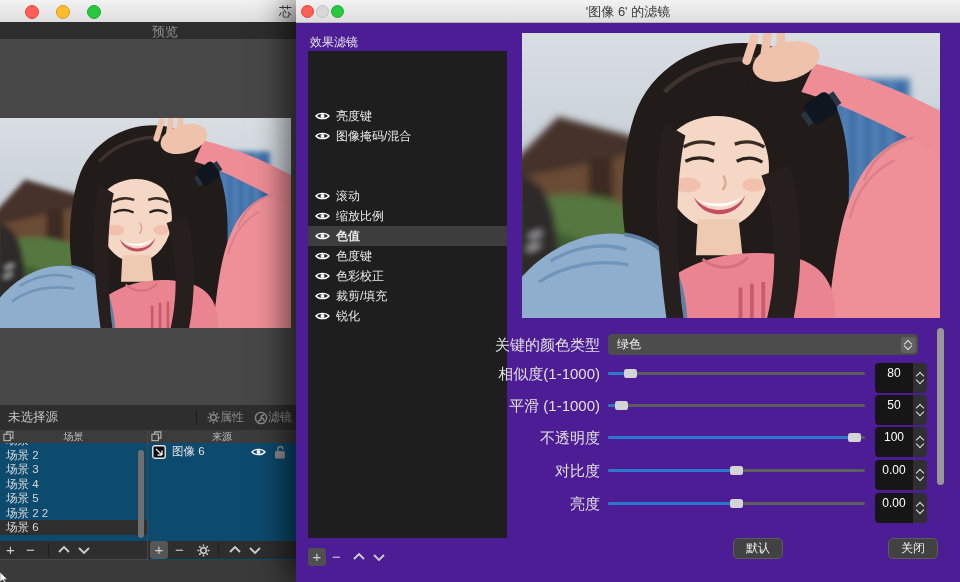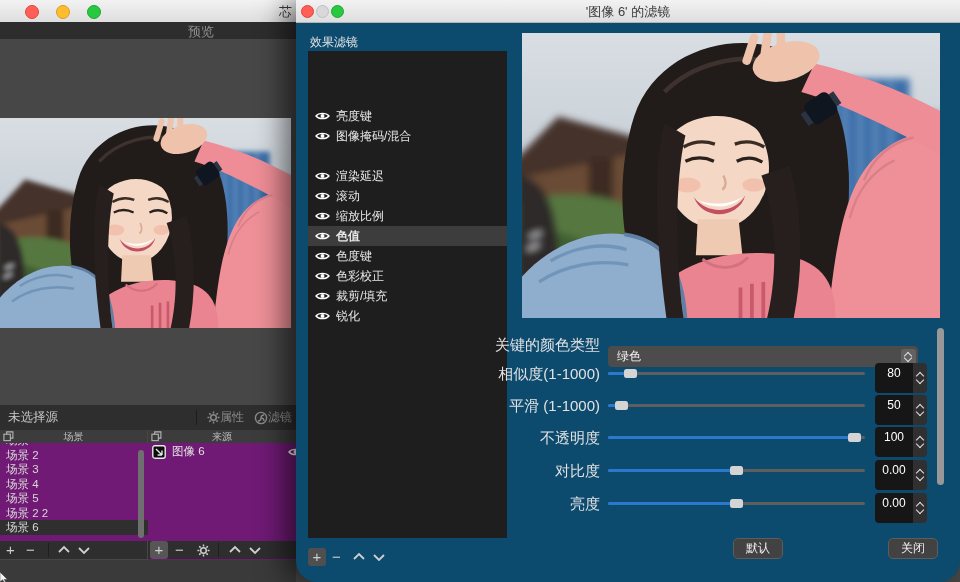--- a/index.html
+++ b/index.html
@@ -15,65 +15,65 @@
   .tl{position:absolute;top:5px;width:12px;height:12px;border-radius:50%;}
   .tl.r{background:#ff5f57;border:0.5px solid #e0443e;}
   .tl.y{background:#febc2e;border:0.5px solid #d89e24;}
   .tl.g{background:#28c840;border:0.5px solid #1ea733;}
   .tl.d{background:#d8d8d8;border:0.5px solid #c0c0c0;}
   .win-title{position:absolute;top:3px;font-size:13px;color:#3c3c3c;}
 
   
   .preview-strip{left:0;top:22px;width:960px;height:17px;background:#2d2d2d;}
   .preview-strip span{position:absolute;left:0;top:1px;width:330px;text-align:center;
-    font-size:13px;color:#8f8f8f;margin-left:36px;}
+    font-size:13px;color:#8f8f8f;}
   .canvas{background:#111;}
   .photo{display:block;width:100%;height:100%;}
 
   .source-bar{left:0;top:405px;width:296px;height:25px;background:#2e2e2e;
     display:flex;align-items:center;}
   .source-bar .msg{margin-left:8px;font-size:12.5px;color:#c9c9c9;flex:0 0 auto;}
   .sb-right{position:absolute;right:4px;top:0;height:25px;display:flex;align-items:center;gap:10px;}
   .sb-btn{display:flex;align-items:center;gap:0;color:#8a8a8a;font-size:12px;}
   .vsep{width:1px;height:15px;background:#1d1d1d;}
 
   .panel-header{height:13px;background:#3c3c3c;position:absolute;}
   .panel-header .ph-title{position:absolute;left:0;right:0;top:0;text-align:center;
     font-size:10px;line-height:13px;color:#bdbdbd;}
   .panel-header .ic{position:absolute;left:3px;top:1px;}
 
-  .list{background:#701a75;position:absolute;overflow:hidden;padding-left:37px;}
+  .list{background:#0c4a6e;position:absolute;overflow:hidden;}
   .s-row{position:absolute;left:0;width:100%;height:14.5px;line-height:14.5px;
     padding-left:6px;box-sizing:border-box;font-size:11.5px;color:#d8d8d8;white-space:nowrap;}
   .s-row.sel{background:#2f2f2f;}
   .scrollbar{position:absolute;border-radius:3px;background:#6f6f6f;}
 
   .src-row{position:absolute;left:0;top:0;width:100%;height:17px;display:flex;
     align-items:center;font-size:11.5px;color:#e0e0e0;}
 
   .mini-toolbar{position:absolute;height:18px;background:#2e2e2e;}
   .tb-glyph{position:absolute;top:0;height:18px;line-height:17px;font-size:15px;color:#cfcfcf;}
   .tb-glyph.boxed{width:18px;text-align:center;background:#565656;border-radius:3px;}
   .tb-sep{position:absolute;top:2px;width:1px;height:14px;background:#1f1f1f;}
   .bottom-strip{left:0;top:560px;width:296px;height:22px;background:#3a3a3a;}
 
   
-  .dialog{left:296px;top:0;width:664px;height:582px;background:#0c4a6e;
-    box-shadow:-12px 0 28px rgba(0,0,0,0.55);border-radius:21px;}
+  .dialog{left:296px;top:0;width:664px;height:582px;background:#4c1d95;
+    box-shadow:-12px 0 28px rgba(0,0,0,0.55);}
   .dlg-label{position:absolute;left:14px;top:34px;font-size:12px;color:#e3e3e3;}
   .f-list{position:absolute;left:12px;top:51px;width:199px;height:487px;background:#1e1e1e;}
   .f-row{position:absolute;left:0;width:100%;height:20px;display:flex;align-items:center;
     gap:6px;padding-left:7px;box-sizing:border-box;font-size:12px;color:#e8e8e8;}
   .f-row.sel{background:#3d3d3d;font-weight:bold;}
 
   .ctl-row{position:absolute;left:0;width:664px;height:21px;}
   .ctl-label{position:absolute;left:14px;width:290px;top:0;height:21px;line-height:21px;
     text-align:right;font-size:15px;color:#e2e2e2;white-space:nowrap;}
   .combo{position:absolute;left:312px;top:0;width:310px;height:21px;background:#4c4c4c;
-    border-radius:4px;font-size:12px;color:#f2f2f2;line-height:21px;margin-top:12px;}
+    border-radius:4px;font-size:12px;color:#f2f2f2;line-height:21px;}
   .combo .val{padding-left:9px;}
   .stepper{position:absolute;right:2.5px;top:2.5px;width:15px;height:16px;background:#626262;
     border-radius:3px;display:flex;flex-direction:column;justify-content:center;}
   .slider{position:absolute;left:312px;top:0;width:257px;height:21px;}
   .sl-track{position:absolute;left:0;right:0;top:9px;height:3px;background:#5e5e5e;border-radius:1.5px;}
   .sl-fill{position:absolute;left:0;top:9px;height:3px;background:var(--accent);border-radius:1.5px;}
   .sl-handle{position:absolute;top:6px;width:13px;height:9px;background:#d4d4d4;border-radius:2.5px;}
   .spin{position:absolute;left:579px;top:0;width:52px;height:30px;display:flex;
     border-radius:4px;overflow:hidden;}
   .spin-val{width:38px;background:#161616;color:#fff;font-size:12px;text-align:center;line-height:21px;}
@@ -311,26 +311,20 @@
             <use href="#i-eye"></use>
           </svg>
           <span>亮度键</span>
         </div>
       <div class="f-row" style="top:75px">
           <svg class="ic" width="15" height="10" viewBox="0 0 16 10" style="color:#fff">
             <use href="#i-eye"></use>
           </svg>
           <span>图像掩码/混合</span>
         </div>
-      <div class="f-row" style="top:115px">
-          <svg class="ic" width="15" height="10" viewBox="0 0 16 10" style="color:#fff">
-            <use href="#i-eye"></use>
-          </svg>
-          <span>渲染延迟</span>
-        </div>
       <div class="f-row" style="top:135px">
           <svg class="ic" width="15" height="10" viewBox="0 0 16 10" style="color:#fff">
             <use href="#i-eye"></use>
           </svg>
           <span>滚动</span>
         </div>
       <div class="f-row" style="top:155px">
           <svg class="ic" width="15" height="10" viewBox="0 0 16 10" style="color:#fff">
             <use href="#i-eye"></use>
           </svg>

